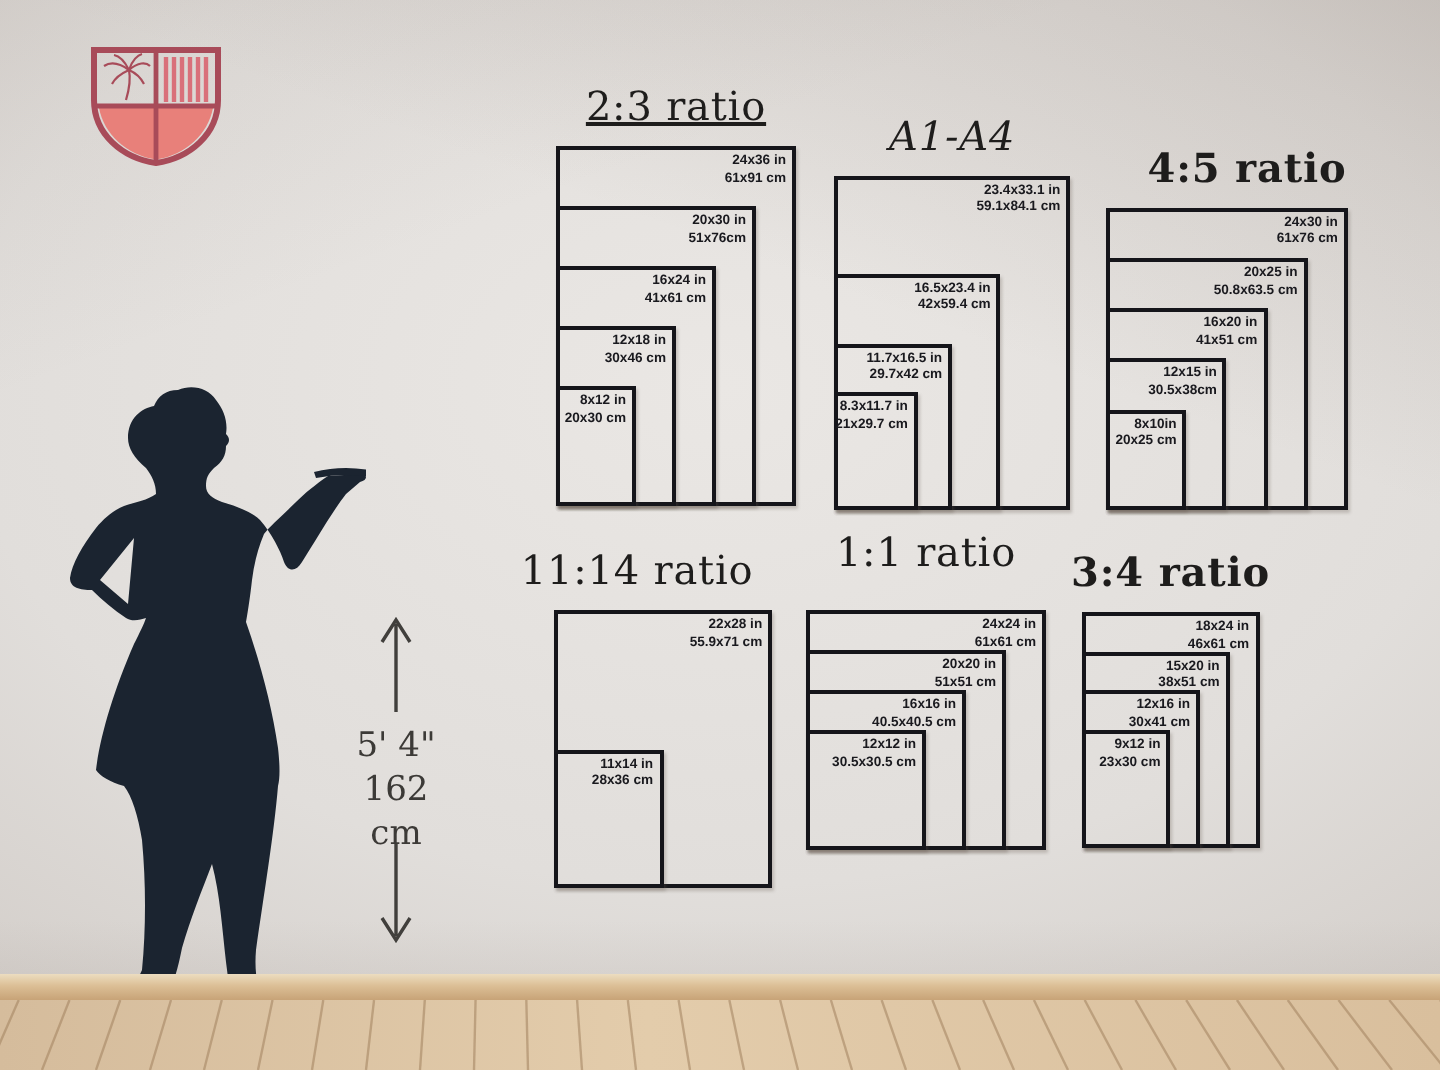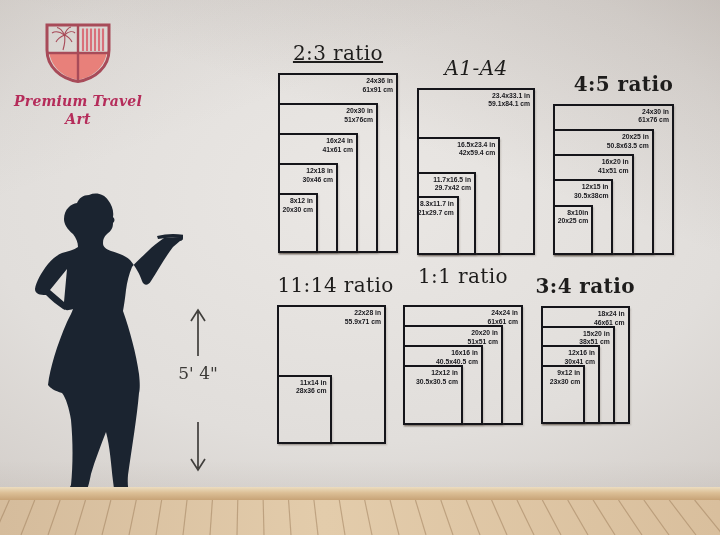--- a/index.html
+++ b/index.html
@@ -72,21 +72,20 @@
         <path d="M21.5,13 C17,15 14,18 13,20"></path>
         <path d="M21.5,13 C26,9 30,9 32,11"></path>
         <path d="M21.5,13 C26,15 28,18 29,20"></path>
         <path d="M21.5,13 C19,8 17,6 14,5.5"></path>
         <path d="M21.5,13 C23,8 26,5.5 28,5"></path>
       </g>
       <path d="M4,3 H66 V28 C66,45 52,57 35,59.5 C18,57 4,45 4,28 Z" fill="none" stroke="#a84b59" stroke-width="3"></path>
       <line x1="35" y1="4" x2="35" y2="58" stroke="#a84b59" stroke-width="2.4"></line>
       <line x1="5" y1="31" x2="65" y2="31" stroke="#a84b59" stroke-width="2.4"></line>
     </svg>
-    <div class="brand">Premium Travel Art</div>
   </div>
 
   <div class="foot-shadow"></div>
   <svg class="woman" viewBox="0 0 150 315">
     <path fill="#1b2430" fill-rule="evenodd" d="
       M56,3 C63,0 71,2 75,8 C79,13 81,19 80,25 C82,27 82,29 80,31
       C80,36 78,39 74,42 C71,45 70,47 70,51 C70,55 73,57 78,59
       C85,61 93,64 97,68 C103,75 107,83 109,89 C111,94 115,94 118,89
       C125,78 133,64 140,55 L147,49 C151,48 151,45 147,45 L131,46
       C125,50 119,55 115,59 C108,66 102,71 99,75 C96,82 94,90 93,98
@@ -102,20 +101,21 @@
       M34,77 L17,98 L31,110 Z"></path>
     <path fill="#1b2430" d="M124,44 Q140,40 156,44 L155,47 Q140,44 125,47 Z"></path>
   </svg>
 
   <div class="hmarker">
     <svg style="top:0" width="60" height="52" viewBox="0 0 60 52">
       <path d="M30,50 L30,6 M23,15 L30,4 L37,15" fill="none" stroke="#413f3c" stroke-width="1.7"></path>
     </svg>
     <div class="h-text">
       <div>5' 4"</div>
+      <div>162 cm</div>
     </div>
     <svg style="top:112px" width="60" height="58" viewBox="0 0 60 58">
       <path d="M30,4 L30,50 M23,41 L30,52 L37,41" fill="none" stroke="#413f3c" stroke-width="1.7"></path>
     </svg>
   </div>
 
   <div>
       <div class="chart-title" style="left: 253px; width: 170px; top: 40px; text-decoration: underline;">2:3 ratio</div>
       <div class="size-rect" style="left: 278px; top: 73px; width: 120px; height: 180px;">
         <div class="size-label">
@@ -196,21 +196,21 @@
           <div>12x15 in</div>
           <div>30.5x38cm</div>
         </div>
       </div>
       <div class="size-rect" style="left: 553px; top: 204.6px; width: 40.32px; height: 50.4px;">
         <div class="size-label">
           <div>8x10in</div>
           <div>20x25 cm</div>
         </div>
       </div>
-      <div class="chart-title" style="left: 256px; width: 159.12px; top: 272.12px;">11:14 ratio</div>
+      <div class="chart-title" style="left: 239px; width: 159.12px; top: 272.12px;">11:14 ratio</div>
       <div class="size-rect" style="left: 277px; top: 305.12px; width: 109.12px; height: 138.88px;">
         <div class="size-label">
           <div>22x28 in</div>
           <div>55.9x71 cm</div>
         </div>
       </div>
       <div class="size-rect" style="left: 277px; top: 374.56px; width: 54.56px; height: 69.44px;">
         <div class="size-label">
           <div>11x14 in</div>
           <div>28x36 cm</div>

